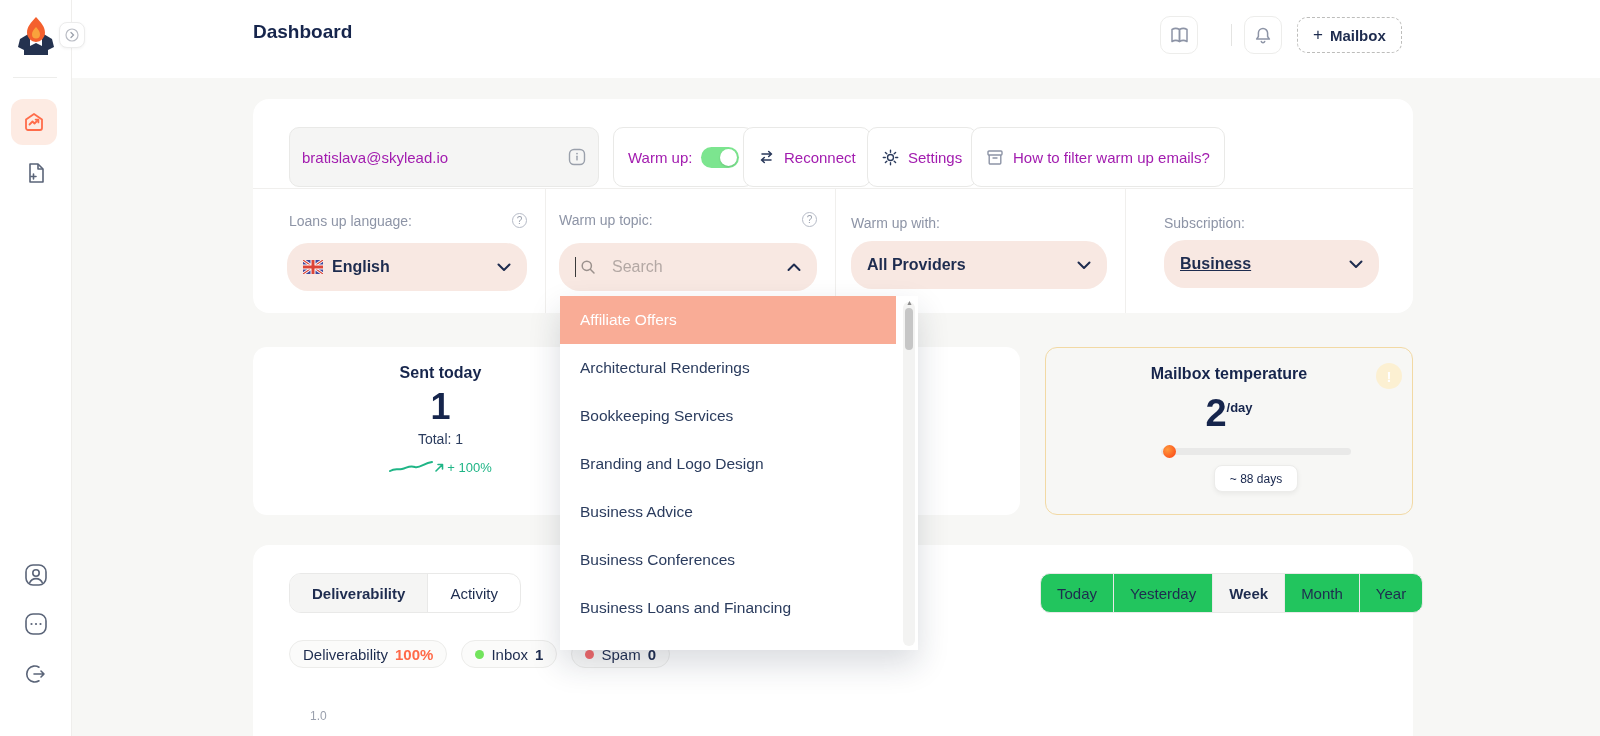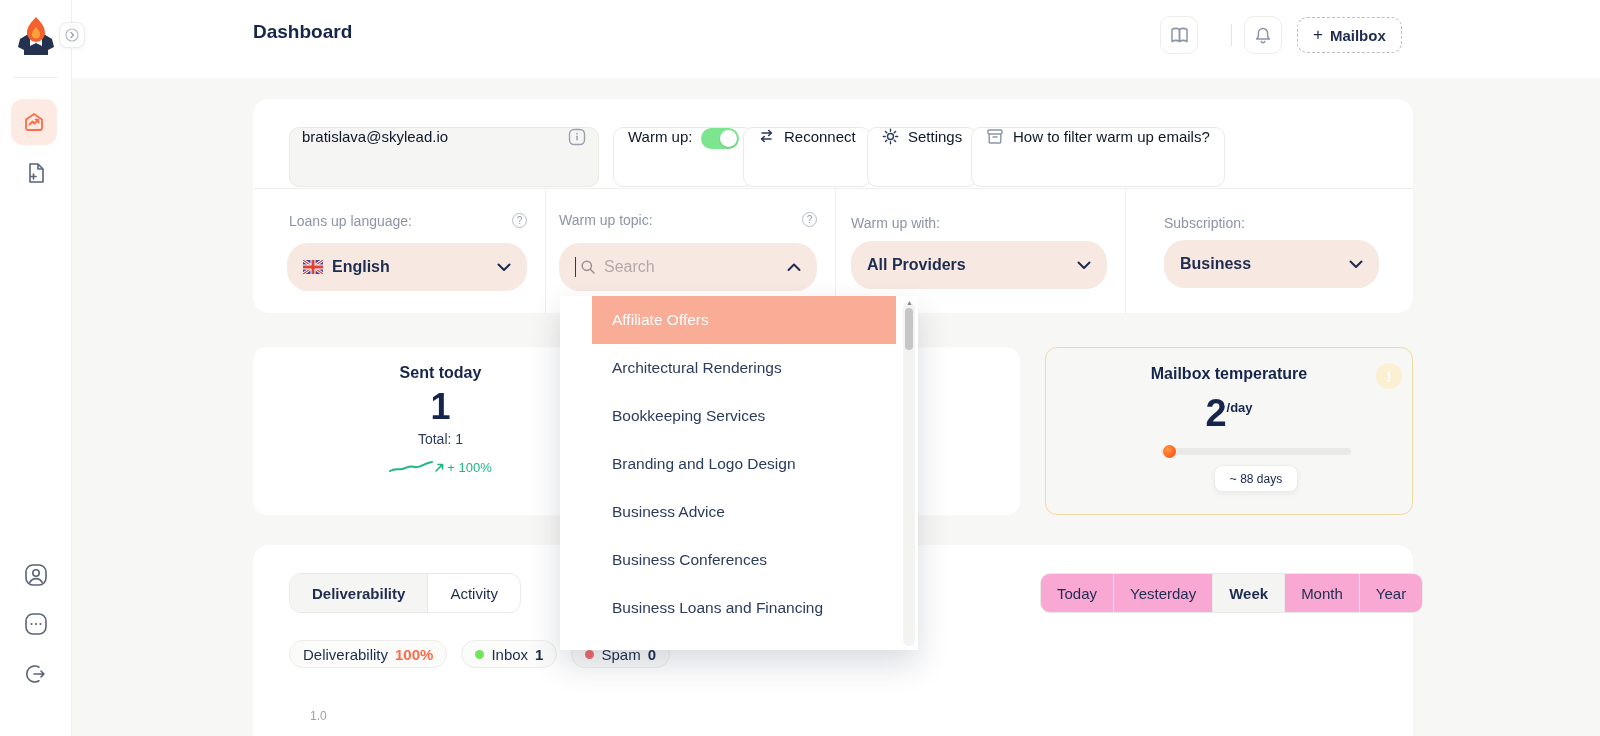--- a/index.html
+++ b/index.html
@@ -25,42 +25,42 @@
   
   #page-title { left:253px; top:21px; font-size:19px; font-weight:700; color:#16254c; }
   .icon-btn { width:38px; height:38px; background:#fff; border:1px solid #ededeb; border-radius:10px; display:flex; align-items:center; justify-content:center; cursor:pointer; }
   #docs-btn { left:1160px; top:16px; }
   #header-divider { left:1231px; top:24px; width:1px; height:22px; background:#e4e4e2; }
   #bell-btn { left:1244px; top:16px; }
   #mailbox-btn { left:1297px; top:17px; height:36px; padding:0 15px; display:flex; align-items:center; gap:7px; background:#fff; border:1.5px dashed #bdbdbb; border-radius:10px; font-size:15px; font-weight:700; color:#1e2c4f; cursor:pointer; }
 
   
   #account-card { left:253px; top:99px; width:1160px; height:214px; background:#fff; border-radius:16px; }
-  .row1 { top:127px; height:60px; display:flex; align-items:flex-start; font-size:15px; color:#0f172a; }
+  .row1 { top:127px; height:60px; display:flex; align-items:center; font-size:15px; color:#a21caf; }
   #email-box { left:289px; width:310px; background:#f5f5f4; border:1px solid #e9e9e7; border-radius:10px; padding:0 12px; justify-content:space-between; }
   .pillbtn { background:#fff; border:1px solid #e9e9e7; border-radius:10px; padding:0 14px; gap:9px; cursor:pointer; }
   #warm-group  { left:613px; }
   #reconnect-btn { left:743px; }
   #settings-btn { left:867px; }
   #howto-btn { left:971px; }
   .toggle { width:38px; height:21px; border-radius:11px; background:#7ce58f; position:relative; cursor:pointer; }
   .toggle .knob { position:absolute; right:2px; top:2px; width:17px; height:17px; border-radius:50%; background:#fff; box-shadow:0 1px 2px rgba(0,0,0,.15); }
 
   #row2-border { left:253px; top:188px; width:1160px; height:1px; background:#f0efed; }
   .vdiv { top:188px; width:1px; height:125px; background:#f0efed; }
   .flabel { font-size:14px; color:#8d94a6; }
   .help { width:15px; height:15px; border-radius:50%; border:1.2px solid #b6bbc7; color:#9aa0ad; font-size:10px; display:flex; align-items:center; justify-content:center; cursor:pointer; }
   .pill { top:243px; height:48px; background:#f8e8e2; border-radius:21px; display:flex; align-items:center; padding:16px 16px; font-size:16px; font-weight:600; color:#1e2c4f; cursor:pointer; }
   .pill .grow { flex:1; }
   .chev { flex:none; }
-  #search-placeholder { color:#b3a8a4; font-weight:400; font-size:16px; }
+  #search-placeholder { color:#b3a8a4; font-weight:400; font-size:16px;margin-left:8px; }
   .caret { width:1px; height:20px; background:#3a3a3a; margin-right:4px; }
 
   
-  #topic-dropdown { left:560px; top:296px; width:358px; height:354px; background:#fff; box-shadow:0 14px 30px rgba(25,35,60,.16); z-index:60; overflow:hidden;padding-left:32px; }
+  #topic-dropdown { left:560px; top:296px; width:358px; height:354px; background:#fff; box-shadow:0 14px 30px rgba(25,35,60,.16); z-index:60; overflow:hidden; }
   .dd-item { height:48px; display:flex; align-items:center; padding-left:20px; font-size:15.5px; color:#2b3c5e; cursor:pointer; }
   .dd-item.selected { background:#f9ac96; color:#ffffff; margin-right:22px; }
   #dd-scrollbar { position:absolute; right:3px; top:6px; bottom:4px; width:12px; background:#f3f3f2; border-radius:6px; }
   #dd-thumb { position:absolute; right:5px; top:12px; width:8px; height:42px; background:#c6c6c6; border-radius:4px; cursor:pointer; }
   #dd-up { position:absolute; right:5px; top:3px; font-size:7px; color:#8a8a8a; }
 
   
   .stat-card { background:#fff; border-radius:14px; }
   #sent-card { left:253px; top:347px; width:375px; height:168px; text-align:center; }
   #blank-card { left:645px; top:347px; width:375px; height:168px; }
@@ -75,21 +75,21 @@
   #temp-slider { position:absolute; left:115px; top:100px; width:190px; height:7px; background:#e9e9e8; border-radius:4px; cursor:pointer; }
   #temp-thumb { position:absolute; left:2px; top:-3px; width:13px; height:13px; border-radius:50%; background:radial-gradient(circle at 35% 35%, #ff9a3d, #fb3e12); }
   #temp-eta { position:absolute; left:168px; top:117px; width:84px; height:27px; background:#fff; border:1px solid #ececea; border-radius:8px; box-shadow:0 2px 5px rgba(0,0,0,.06); font-size:12px; color:#16254c; display:flex; align-items:center; justify-content:center; cursor:pointer; }
   #temp-warn { position:absolute; left:330px; top:15px; width:26px; height:26px; border-radius:50%; background:#fcf0d2; color:#ffffff; font-weight:700; font-size:15px; display:flex; align-items:center; justify-content:center; }
 
   
   #report-card { left:253px; top:545px; width:1160px; height:191px; background:#fff; border-radius:16px 16px 0 0; }
   #view-tabs { position:absolute; left:36px; top:28px; height:40px; display:flex; border:1px solid #e9e9e8; border-radius:12px; overflow:hidden; background:#fff; }
   .vtab { padding:0 22px; display:flex; align-items:center; font-size:15px; color:#1e2c4f; cursor:pointer; }
   .vtab.active { background:#f5f5f4; font-weight:700; border-right:1px solid #e9e9e8; }
-  #range-tabs { position:absolute; left:787px; top:28px; height:40px; display:flex; border:1px solid #e9e9e8; border-radius:10px; overflow:hidden; background:#f9a8d4; }
+  #range-tabs { position:absolute; left:787px; top:28px; height:40px; display:flex; border:1px solid #e9e9e8; border-radius:10px; overflow:hidden; background:#22c55e; }
   .rtab { padding:0 16px; display:flex; align-items:center; font-size:15px; color:#1e2c4f; border-left:1px solid #e9e9e8; cursor:pointer; }
   .rtab:first-child { border-left:none; }
   .rtab.active { background:#f4f4f3; font-weight:600; }
   #badge-row { position:absolute; left:36px; top:95px; display:flex; gap:14px; }
   .badge { height:28px; display:flex; align-items:center; gap:7px; padding:0 13px; border:1px solid #ececea; border-radius:14px; background:#fbfbfa; font-size:15px; color:#1e2c4f; }
   .badge .val { font-weight:700; }
   .dot { width:9px; height:9px; border-radius:50%; }
   #deliv-val { color:#ff6a49; font-weight:700; }
   #axis-tick { position:absolute; left:57px; top:164px; font-size:12px; color:#9aa0ad; }
 
@@ -263,21 +263,21 @@
 
   <div class="abs flabel" style="left:851px; top:215px;">Warm up with:</div>
   <div class="abs pill" style="left:851px; width:256px; top:241px;">
     <span class="grow">All Providers</span>
     <svg class="chev" width="14" height="9" viewBox="0 0 14 9">
       <path d="M1.5 1.5 L7 7 L12.5 1.5" fill="none" stroke="#1e2c4f" stroke-width="2" stroke-linecap="round" stroke-linejoin="round"></path>
     </svg>
   </div>
 
   <div class="abs flabel" style="left:1164px; top:215px;">Subscription:</div>
-  <div class="abs pill" style="left:1164px; width:215px; top:240px;">
+  <div class="abs pill" style="left:1164px; width:215px; top:240px;text-decoration:underline;">
     <span class="grow">Business</span>
     <svg class="chev" width="14" height="9" viewBox="0 0 14 9">
       <path d="M1.5 1.5 L7 7 L12.5 1.5" fill="none" stroke="#1e2c4f" stroke-width="2" stroke-linecap="round" stroke-linejoin="round"></path>
     </svg>
   </div>
 
   <div id="sent-card" class="abs stat-card">
     <div class="stat-title">Sent today</div>
     <div id="sent-value">1</div>
     <div id="sent-total">Total: 1</div>

